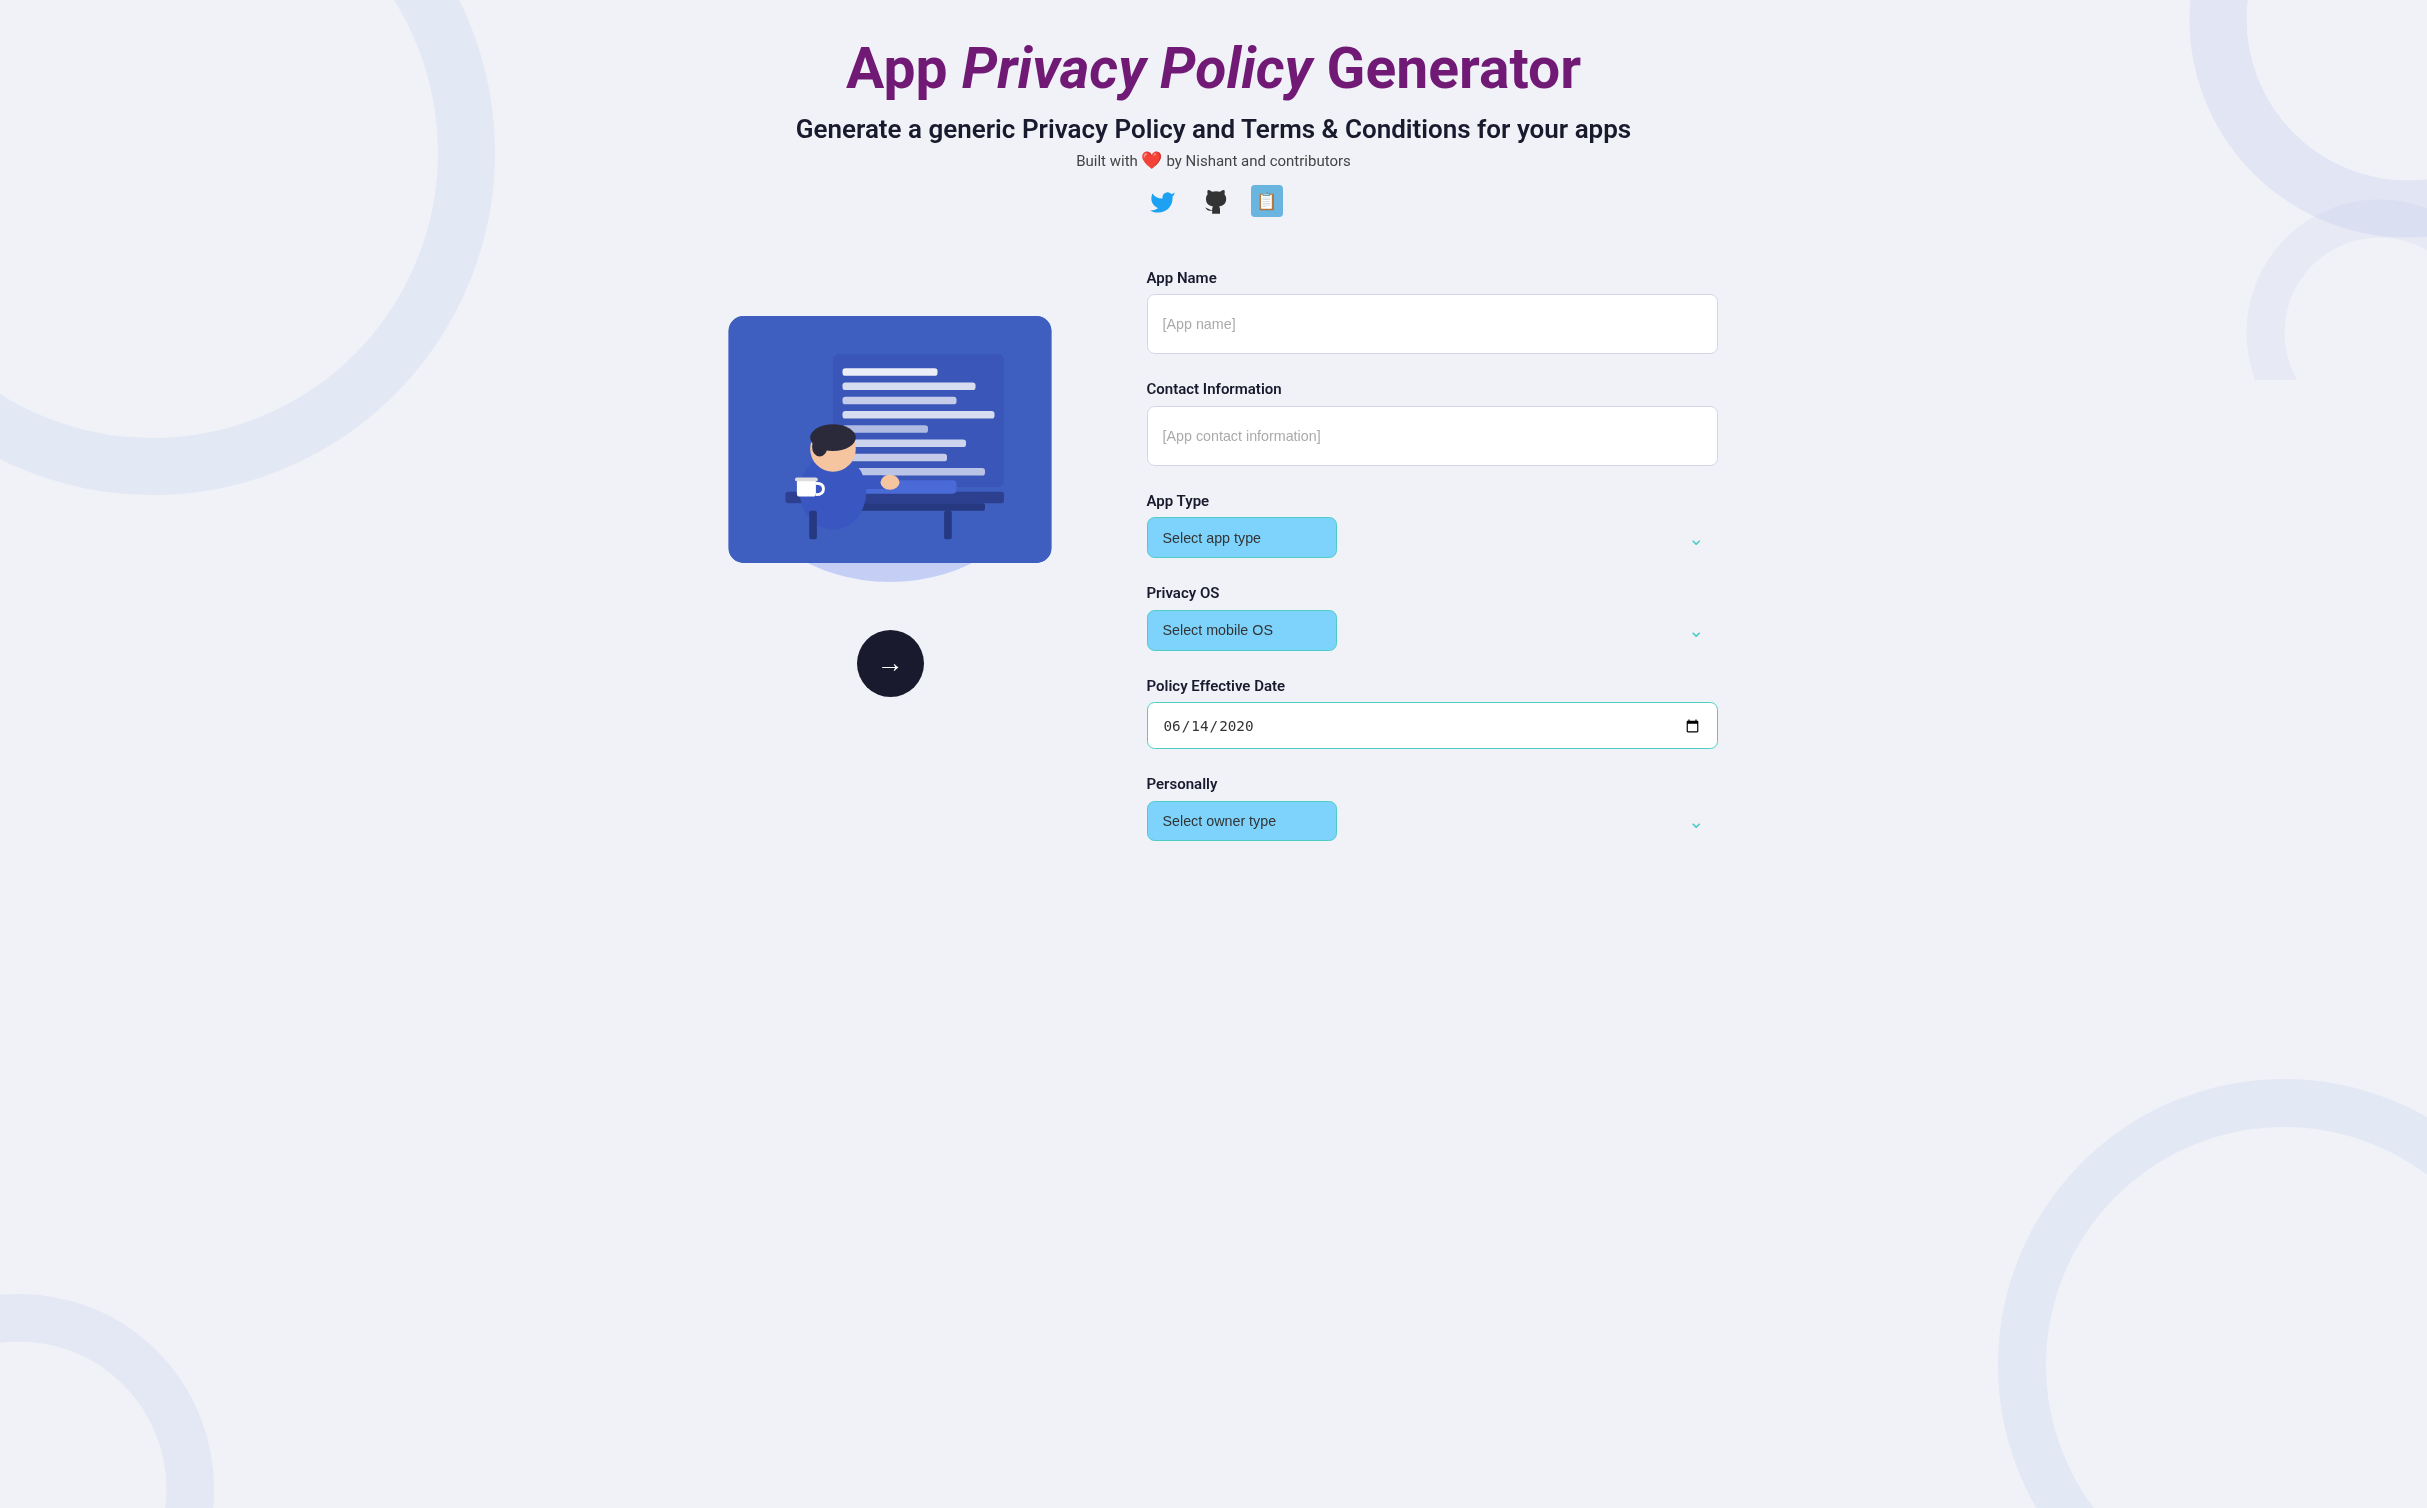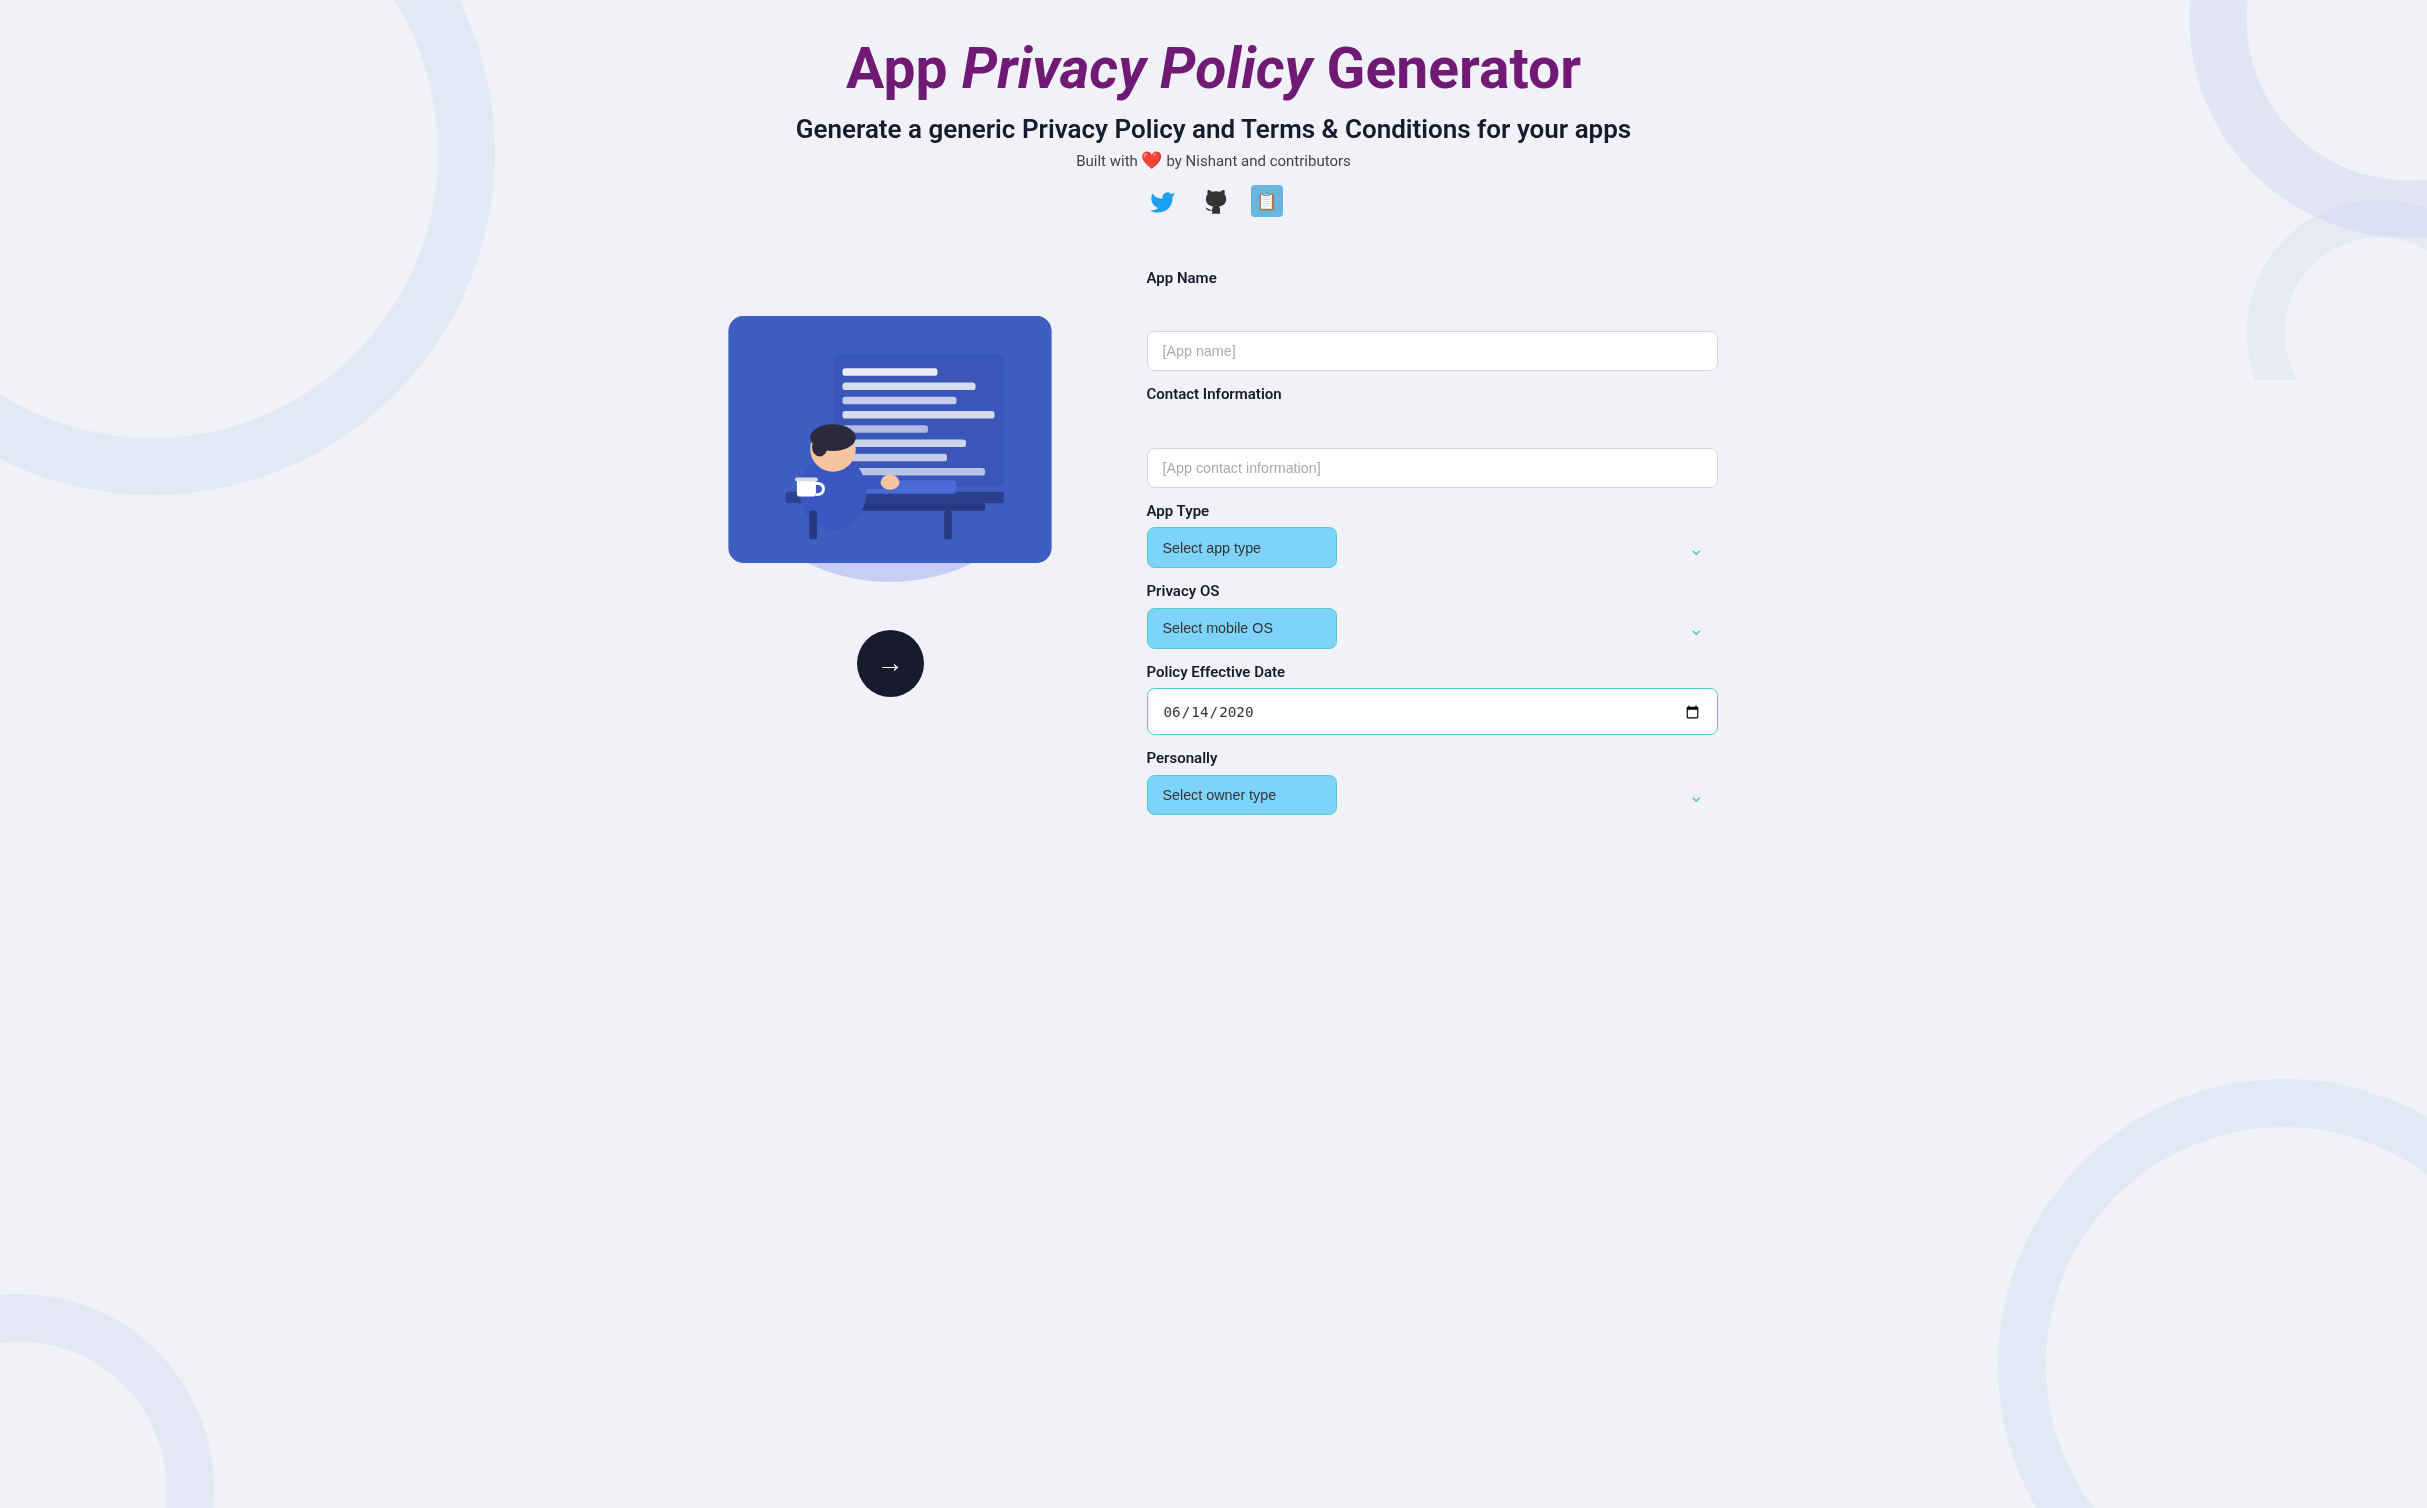--- a/index.html
+++ b/index.html
@@ -184,47 +184,46 @@
       color: white;
       font-size: 27px;
       transition: background 0.2s;
     }
 
     
     .form-section {
       flex: 0 0 571px;
       display: flex;
       flex-direction: column;
-      gap: 14px;
+      gap: 26px;
       justify-content: center;
     }
 
     .form-group {
       display: flex;
       flex-direction: column;
       gap: 7.6px;
     }
 
     .form-label {
       font-size: 15px;
       font-weight: 600;
       color: #1a1a2e;
     }
 
     .form-input {
       width: 100%;
-      padding: 11px 15px;
+      padding: 21px 15px;
       border: 1.4px solid #d0d5e8;
       border-radius: 7.6px;
       font-size: 14.3px;
       color: #701a75;
       background: white;
       outline: none;
       transition: border-color 0.2s;
-      margin-top: 37px;
     }
 
     .form-input::placeholder {
       color: #aaa;
     }
 
     .form-select-wrapper {
       position: relative;
       display: inline-block;
     }

